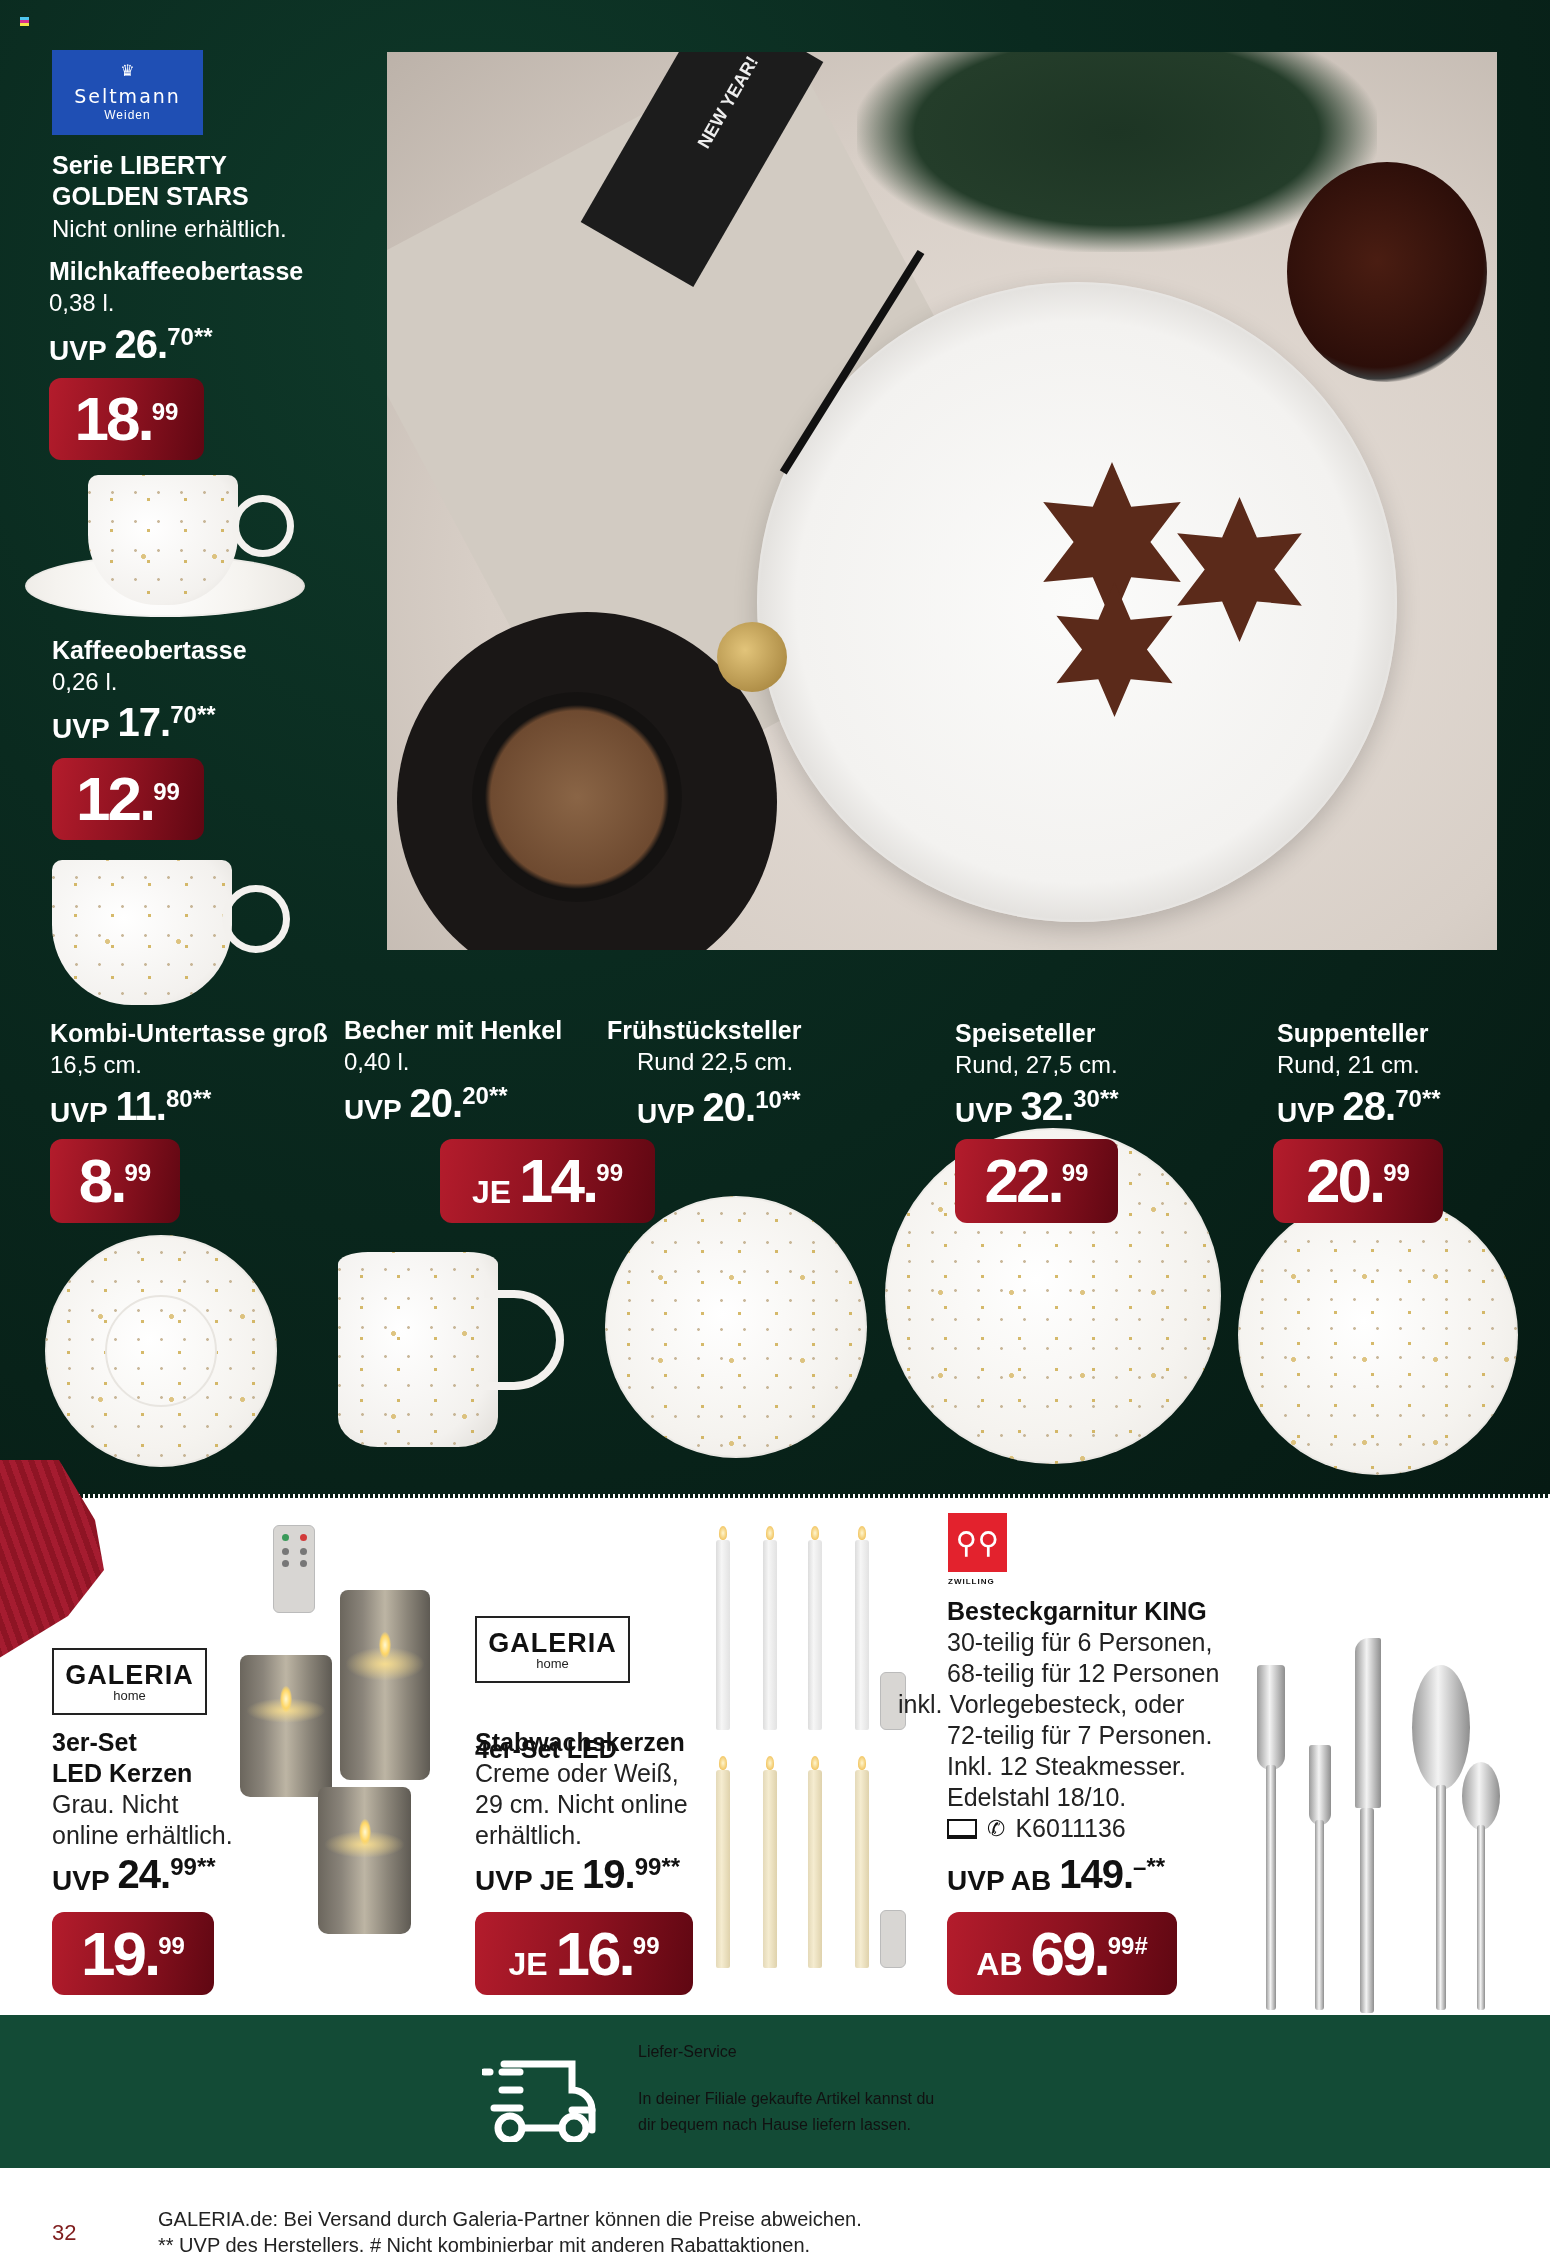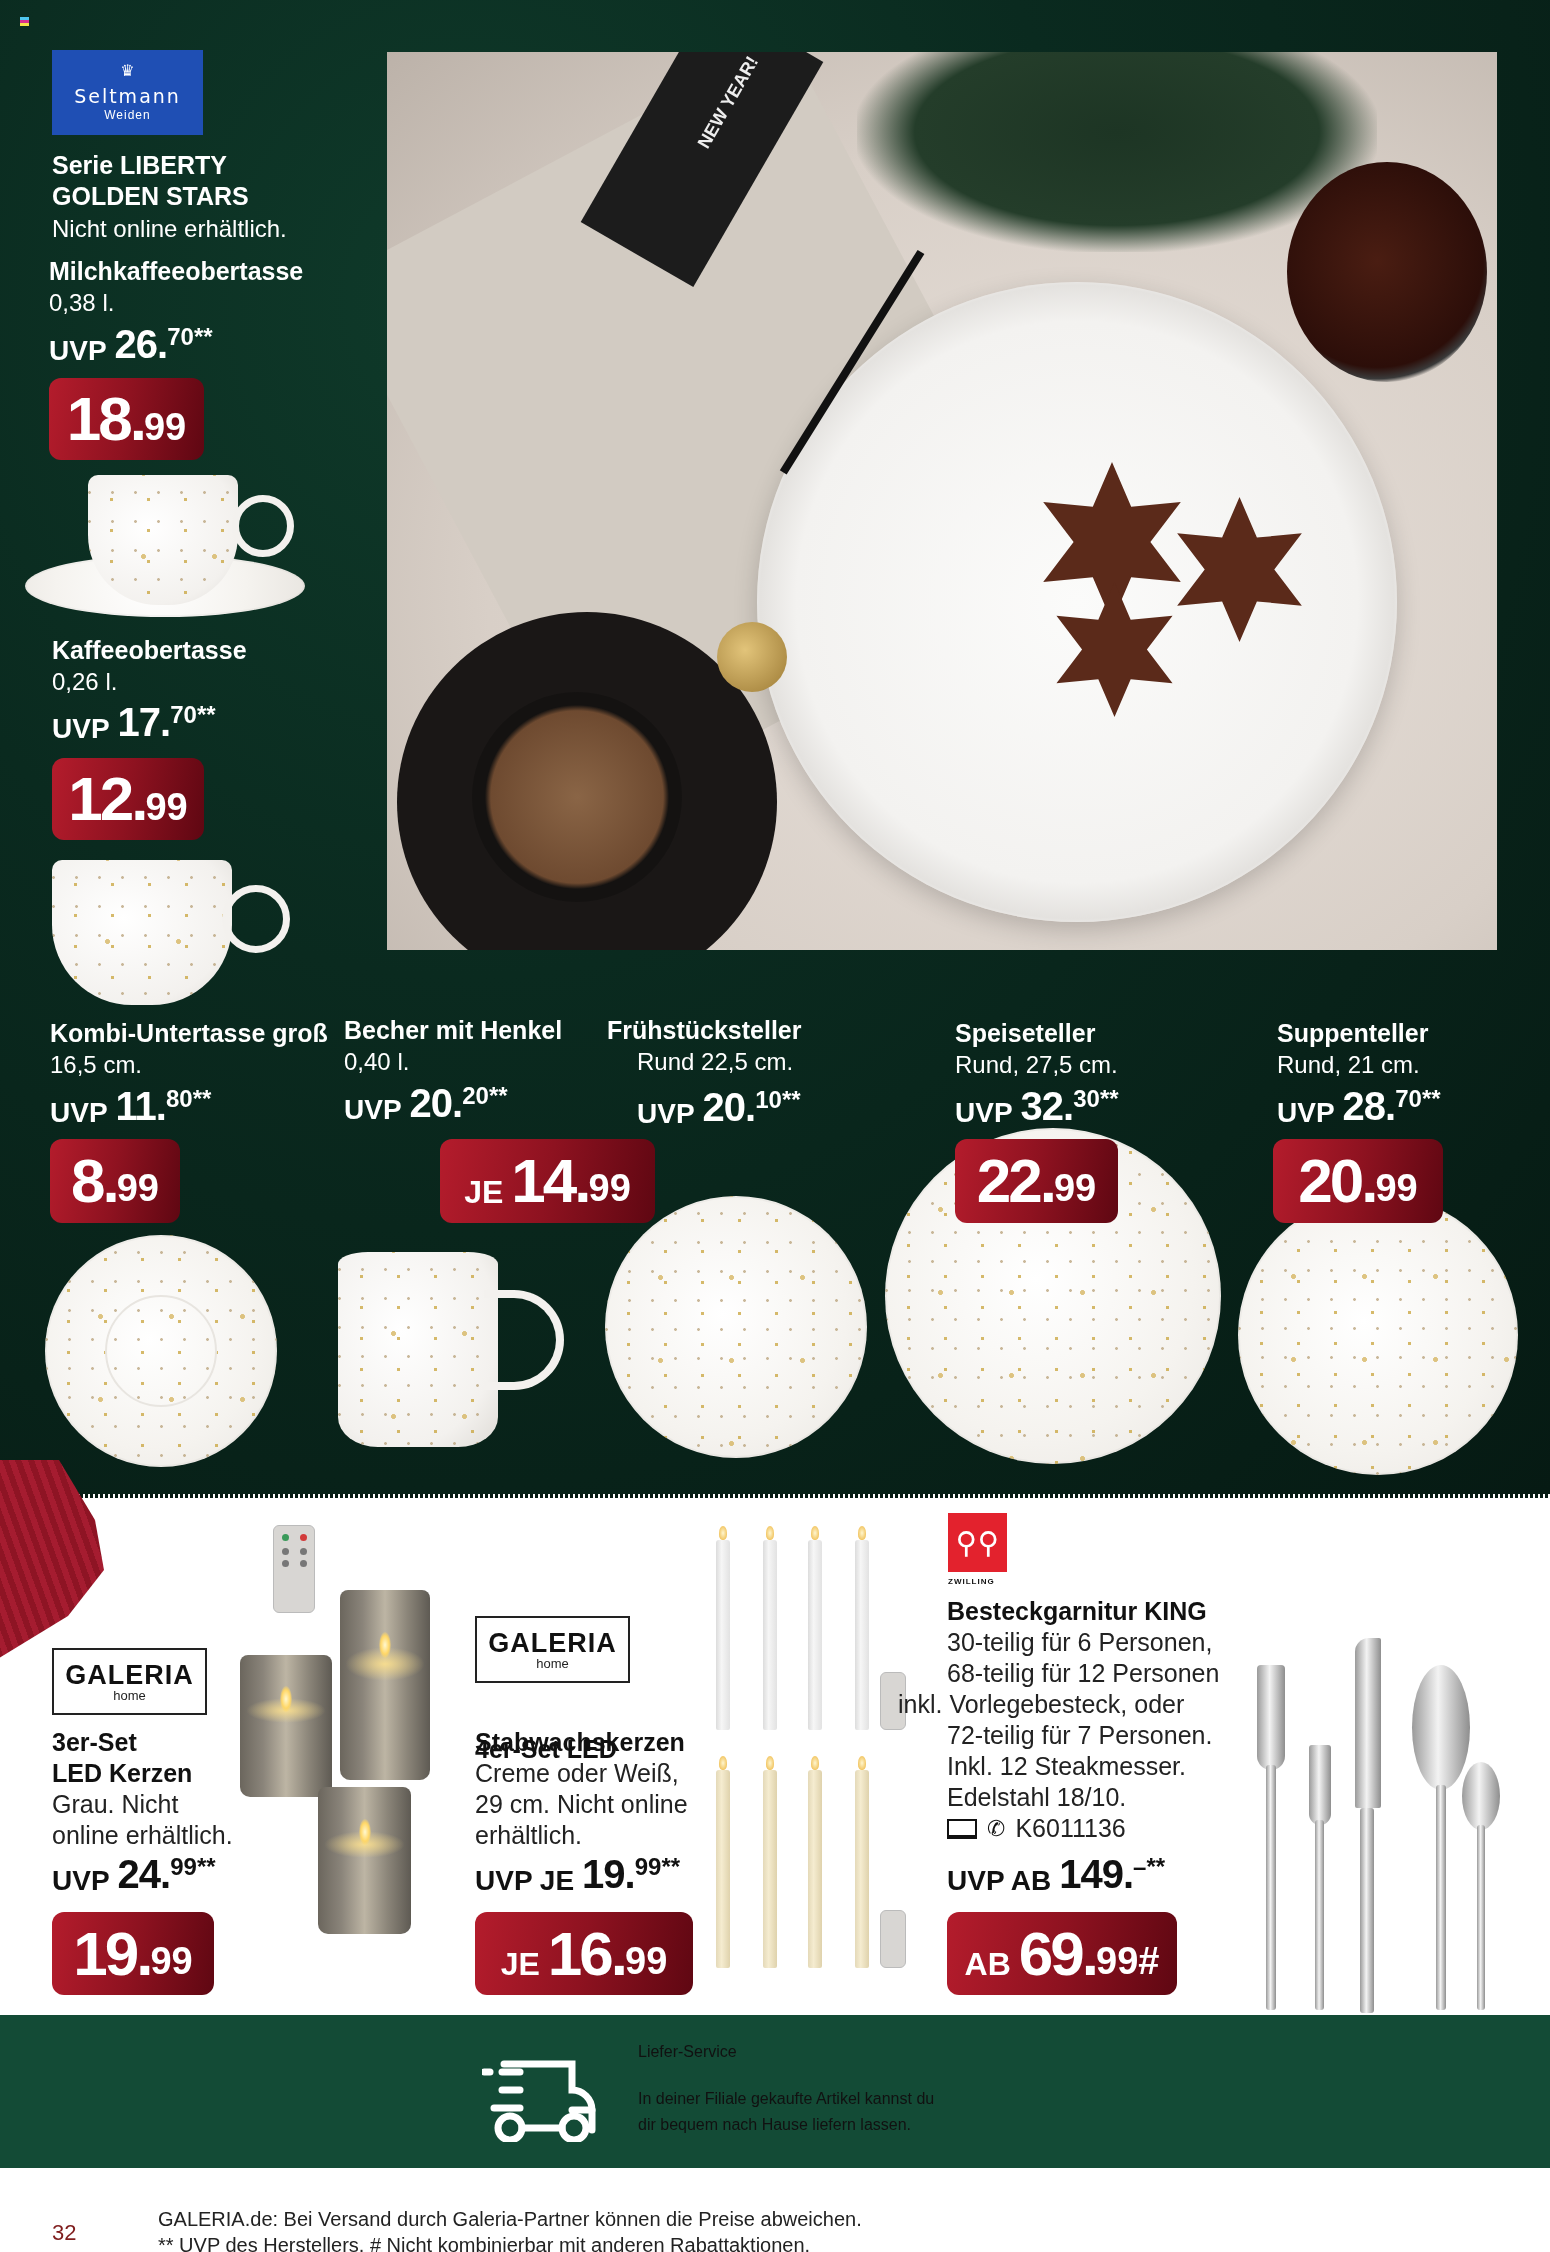--- a/index.html
+++ b/index.html
@@ -28,21 +28,21 @@
   .uvp .lbl { font-size: 28px; margin-top: 13px; margin-right: 8px; }
   .uvp .int { font-size: 40px; letter-spacing: -1px; line-height: 44px; }
   .uvp .dec { font-size: 24px; line-height: 22px; margin-top: 4px; }
   .uvp.dark-text { color: #111; }
 
   .badge { position: absolute; border-radius: 12px; color: #fff; font-weight: 700;
     background: linear-gradient(100deg, #b41c2c 0%, #8e1220 50%, #5f0712 100%);
     display: flex; align-items: center; justify-content: center; white-space: nowrap; }
   .badge .pre { font-size: 32px; margin-top: 22px; margin-right: 8px; }
   .badge .int { font-size: 62px; letter-spacing: -3px; line-height: 62px; }
-  .badge .dec { font-size: 38px; align-self: flex-start; margin-top: 28px; }
+  .badge .dec { font-size: 24px; align-self: flex-start; margin-top: 20px; }
 
   .hero { position: absolute; left: 387px; top: 52px; width: 1110px; height: 898px; overflow: hidden;
     background: radial-gradient(ellipse at 60% 60%, #e9e2dc 0%, #d8cfc7 60%, #bcb2a9 100%); }
   .hero .pine { position: absolute; right: 120px; top: -40px; width: 520px; height: 240px;
     background: radial-gradient(ellipse, #1d3524 0%, #243d2a 55%, rgba(30,50,35,0) 72%); }
   .hero .board { position: absolute; left: 10px; top: 0; width: 520px; height: 600px; background: #d2cbc2; transform: rotate(-28deg); transform-origin: 0 0; left: -60px; top: 230px; }
   .hero .card { position: absolute; left: 250px; top: -40px; width: 130px; height: 260px; background: #1c1c1c; transform: rotate(30deg); }
   .hero .card-text { position: absolute; left: 290px; top: 40px; color: #eee; font-size: 18px; font-weight: 700; transform: rotate(-60deg); }
   .hero .glass { position: absolute; right: 10px; top: 110px; width: 200px; height: 220px; border-radius: 50%;
     background: radial-gradient(circle at 45% 45%, #4a1d12 0%, #2c0e09 65%, #3a3a3a 72%, rgba(0,0,0,0) 75%); }

